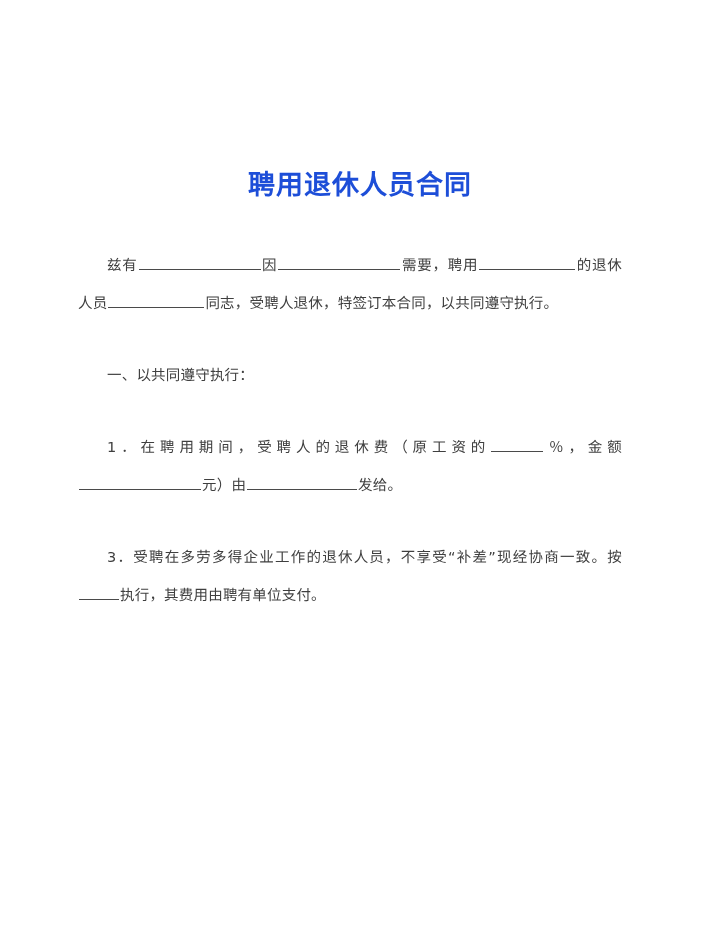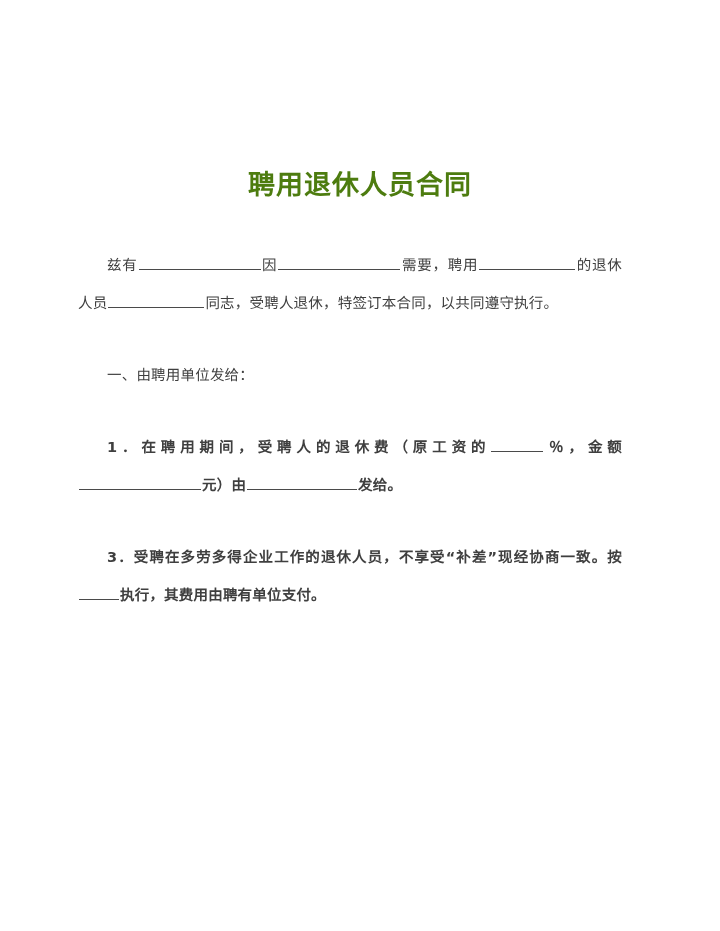--- a/index.html
+++ b/index.html
@@ -29,21 +29,21 @@
   .doc-title {
     position: absolute;
     left: 0;
     right: 0;
     top: 148px;
     text-align: center;
     font-size: 27px;
     line-height: 38px;
     font-weight: bold;
     letter-spacing: 1px;
-    color: #4d7c0f;
+    color: #1d4ed8;
     font-family: "DejaVu Sans", "Liberation Sans", sans-serif;
   }
 
   
   .body-area {
     position: absolute;
     left: 78px;
     top: 246px;
     width: 544px;
   }
@@ -58,21 +58,21 @@
     letter-spacing: 0.2px;
     word-break: break-all;
   }
 
   .para.indent {
     text-indent: 2em;
   }
 
   
   .gap-heading  { margin-top: 34px; }
-  .gap-item     { margin-top: 34px; font-weight: bold; }
+  .gap-item     { margin-top: 34px; }
 
   
   .blank {
     display: inline-block;
     border-bottom: 1px solid #4a4a4a;
     vertical-align: baseline;
     height: 1.05em;
     margin: 0 1px;
   }
   .blank.w-xs   { width: 40px; }
@@ -89,21 +89,21 @@
 
   <h1 class="doc-title">聘用退休人员合同</h1>
 
   <div class="body-area">
 
     <p class="para indent">
       <span>兹有</span><span class="blank w-xxl"></span><span>因</span><span class="blank w-xxl"></span><span>需要，聘用</span><span class="blank w-lg"></span><span>的退休人员</span><span class="blank w-lg"></span><span>同志，受聘人退休，特签订本合同，以共同遵守执行。</span>
     </p>
 
     <p class="para indent gap-heading">
-      <span>一、由聘用单位发给：</span>
+      <span>一、以共同遵守执行：</span>
     </p>
 
     <p class="para indent gap-item">
       <span>1．</span><span>在聘用期间，受聘人的退休费（原工资的</span><span class="blank w-sm"></span><span>％，金额</span><span class="blank w-xxl"></span><span>元）由</span><span class="blank w-xl"></span><span>发给。</span>
     </p>
 
 
     <p class="para indent gap-item">
       <span>3．</span><span>受聘在多劳多得企业工作的退休人员，不享受“补差”现经协商一致。按</span><span class="blank w-xs"></span><span>执行，其费用由聘有单位支付。</span>
     </p>

